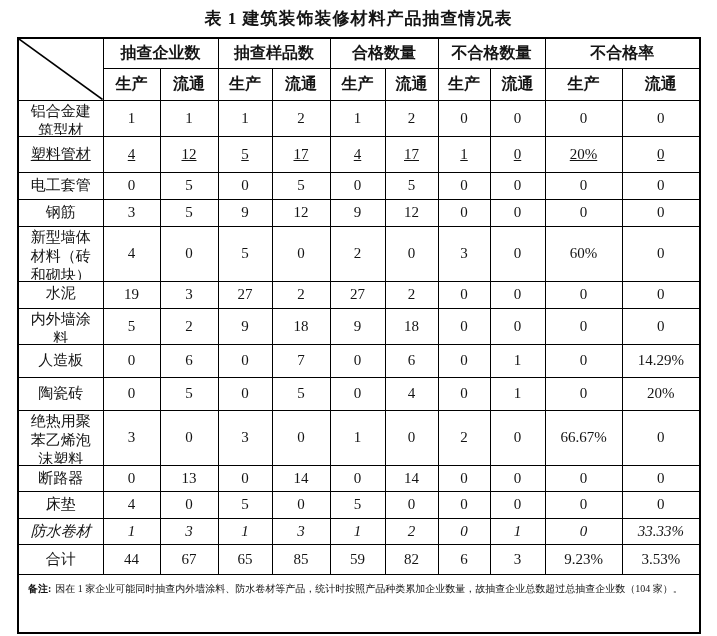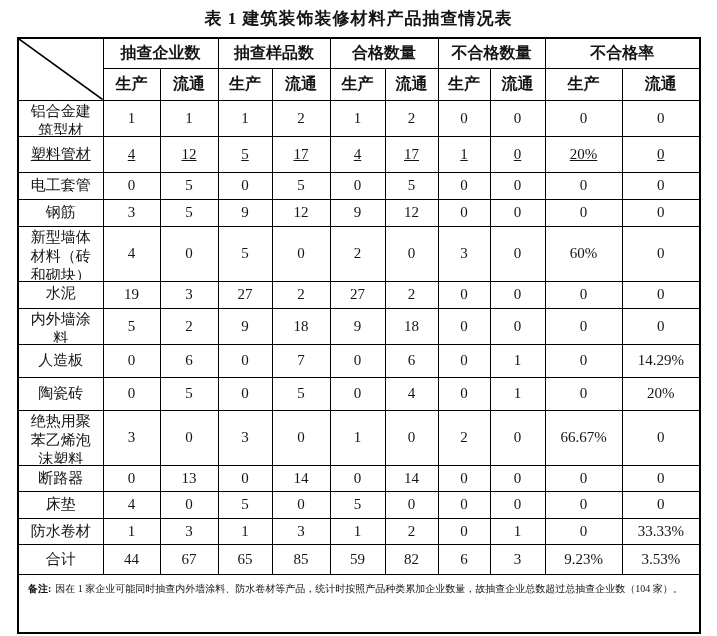--- a/index.html
+++ b/index.html
@@ -280,21 +280,21 @@
     <td class="value-cell">0</td>
     <td class="value-cell">5</td>
     <td class="value-cell">0</td>
     <td class="value-cell">5</td>
     <td class="value-cell">0</td>
     <td class="value-cell">0</td>
     <td class="value-cell">0</td>
     <td class="value-cell">0</td>
     <td class="value-cell">0</td>
   </tr>
-        <tr style="height: 26px;">
+        <tr style="height: 26px; font-style: italic;">
     <td class="label-cell">
             <div class="label-inner" style="max-height: 23px;">防水卷材</div>
           </td>
     <td class="value-cell">1</td>
     <td class="value-cell">3</td>
     <td class="value-cell">1</td>
     <td class="value-cell">3</td>
     <td class="value-cell">1</td>
     <td class="value-cell">2</td>
     <td class="value-cell">0</td>

